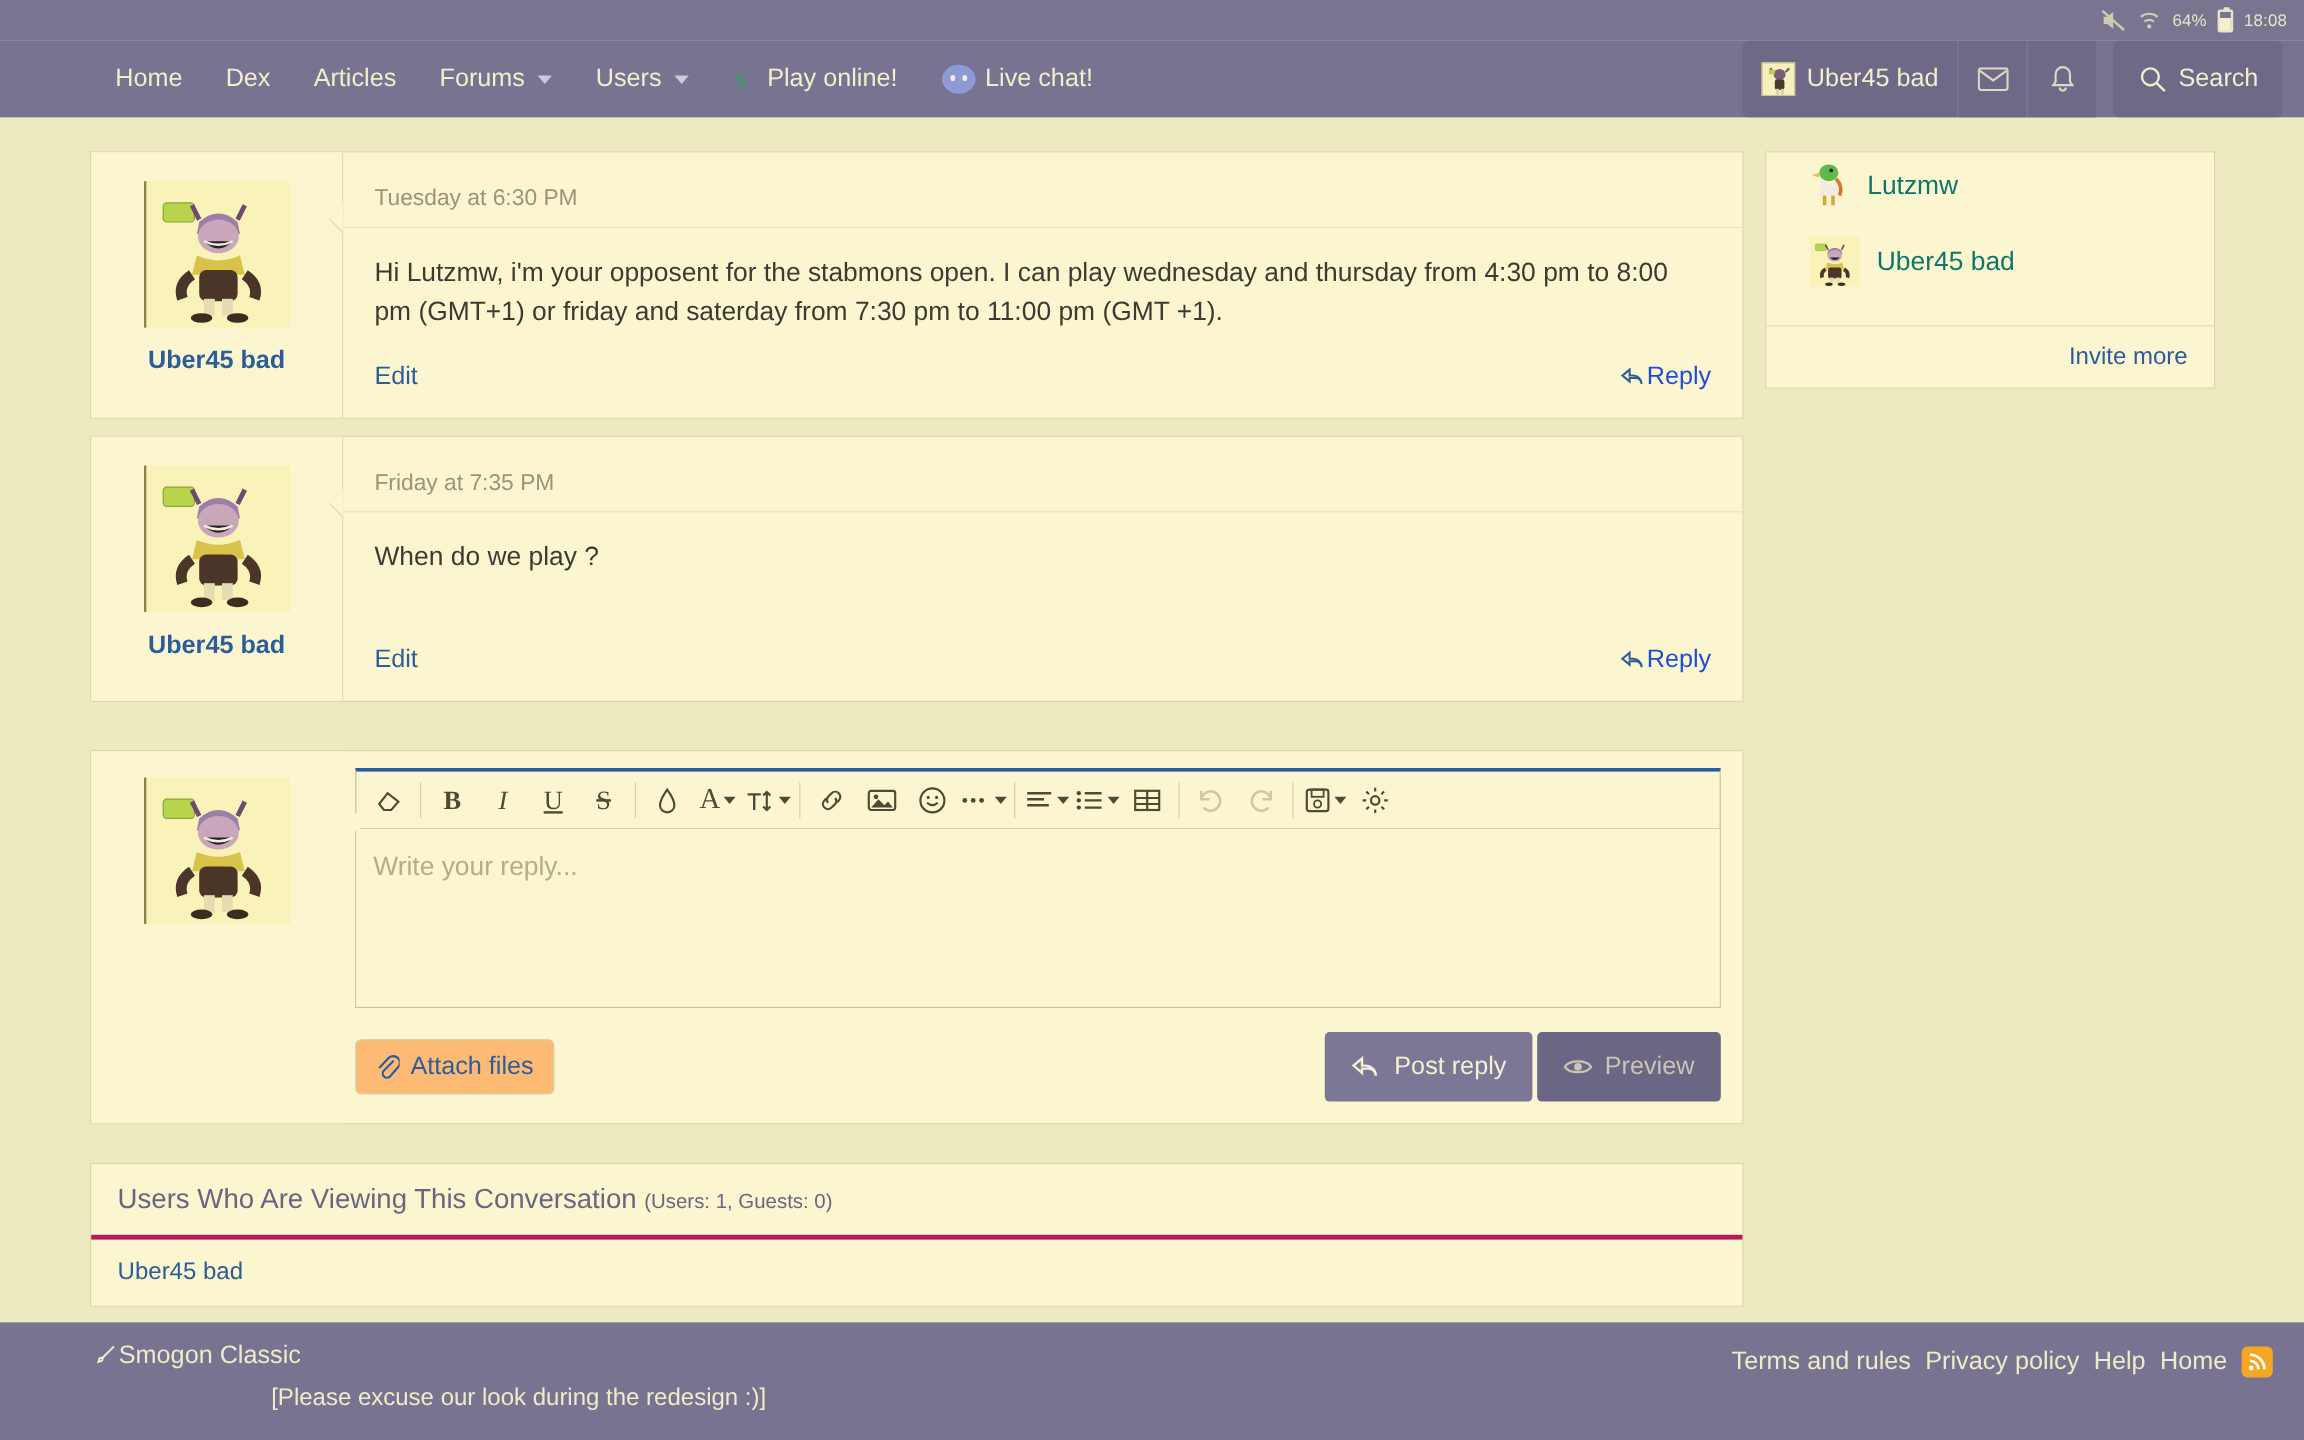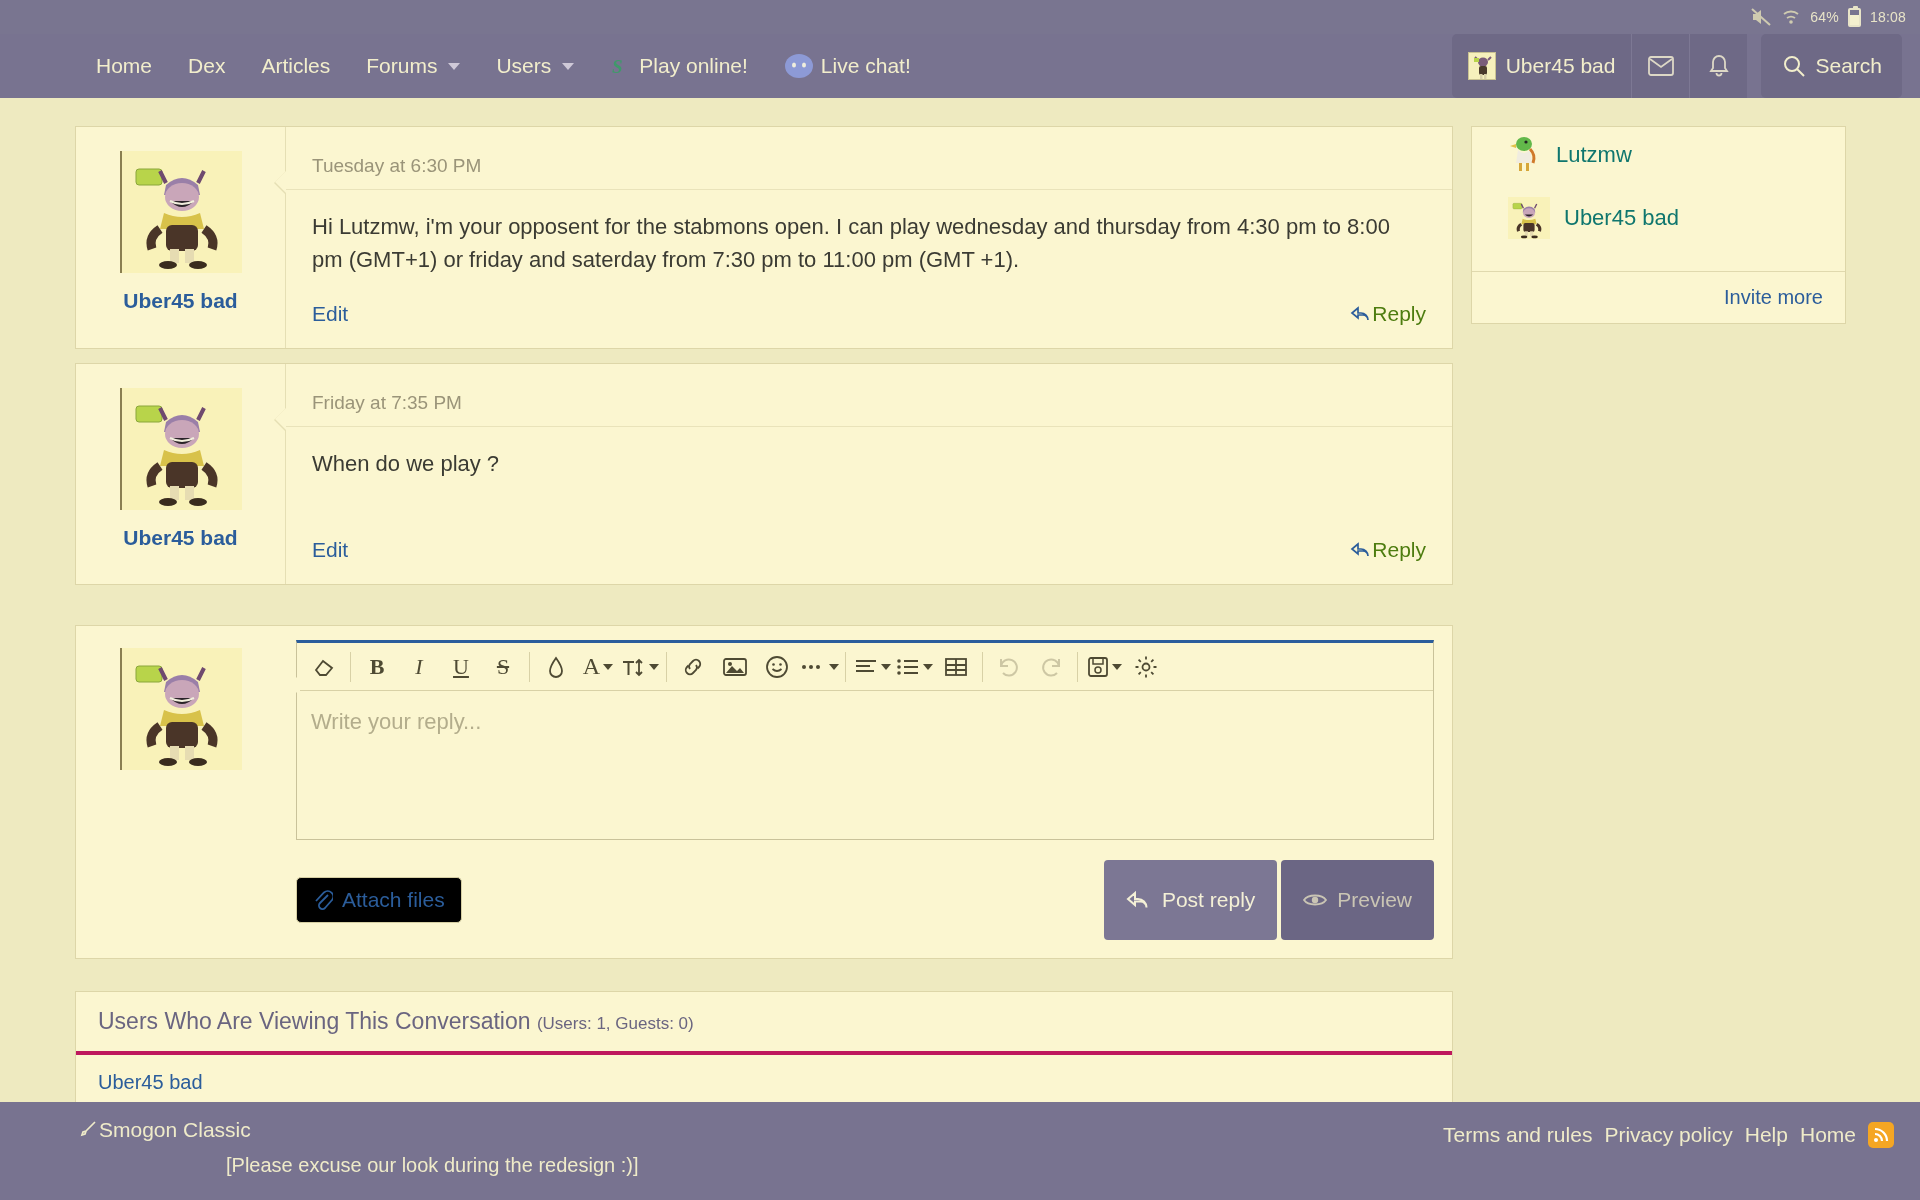--- a/index.html
+++ b/index.html
@@ -108,21 +108,21 @@
   .msg-time {
     padding: 28px 26px 12px 26px; color:#9a9479; font-size:19px;
     border-bottom:1px solid #e9e3ba;
   }
   .msg-text { padding: 20px 26px 0 26px; color:#3b3b33; font-size:22px; line-height:1.5; }
   .msg-actions {
     display:flex; align-items:center; justify-content:space-between;
     padding: 26px 26px 22px 26px;
   }
   .link-edit { color:#2b5d9b; font-size:21px; cursor:pointer; }
-  .link-reply { color:#4d7c0f; font-size:21px; display:flex; align-items:center; gap:0; cursor:pointer; }
+  .link-reply { color:#1d4ed8; font-size:21px; display:flex; align-items:center; gap:0; cursor:pointer; }
 
   
   .editor-block {
     display:flex; background:#fbf6d0; border:1px solid #ddd6a8; margin-top: 40px;
   }
   .editor-main { flex:1; padding: 14px 18px 18px 10px; position:relative; }
   .editor-main:before {
     content:""; position:absolute; left:3px; top:48px;
     width:0;height:0; border-top:11px solid transparent; border-bottom:11px solid transparent;
     border-right:11px solid #fbf6d0; z-index:2;
@@ -143,34 +143,34 @@
     border-top:6px solid #4e4a33; margin-left:3px;
   }
   .editor-area {
     height: 148px; background:#fbf6d0; padding: 18px 14px; color:#b3ad8c; font-size:22px;
   }
   .editor-footer {
     display:flex; align-items:center; justify-content:space-between; padding: 20px 0 0 0;
   }
   .btn-attach {
     display:flex; align-items:center; gap:9px;
-    border:1px solid #d5cea2; background:#000000; border-radius:5px;
+    border:1px solid #d5cea2; background:#fdba74; border-radius:5px;
     padding: 10px 16px; color:#2b5d9b; font-size:21px; cursor:pointer;
   }
   .btn-group { display:flex; gap:4px; }
   .btn-post {
     display:flex; align-items:center; gap:12px;
     background:#7c7794; color:#f4f0d6; border:none; border-radius:4px;
     padding: 12px 22px; font-size:21px; cursor:pointer;
     font-family:"Liberation Sans", sans-serif;
   }
   .btn-preview {
     display:flex; align-items:center; gap:10px;
     background:#6b6684; color:#cac5b4; border:none; border-radius:4px;
-    padding: 28px 22px; font-size:21px; cursor:pointer;
+    padding: 17px 22px; font-size:21px; cursor:pointer;
     font-family:"Liberation Sans", sans-serif;
   }
 
   
   .viewing-block { border:1px solid #ddd6a8; background:#fbf6d0; margin-top: 32px; }
   .viewing-head {
     padding: 16px 22px; border-bottom:4px solid #be185d;
     color:#6a6580; font-size:23px;
   }
   .viewing-head .sub { color:#6a6580; font-size:17px; }

